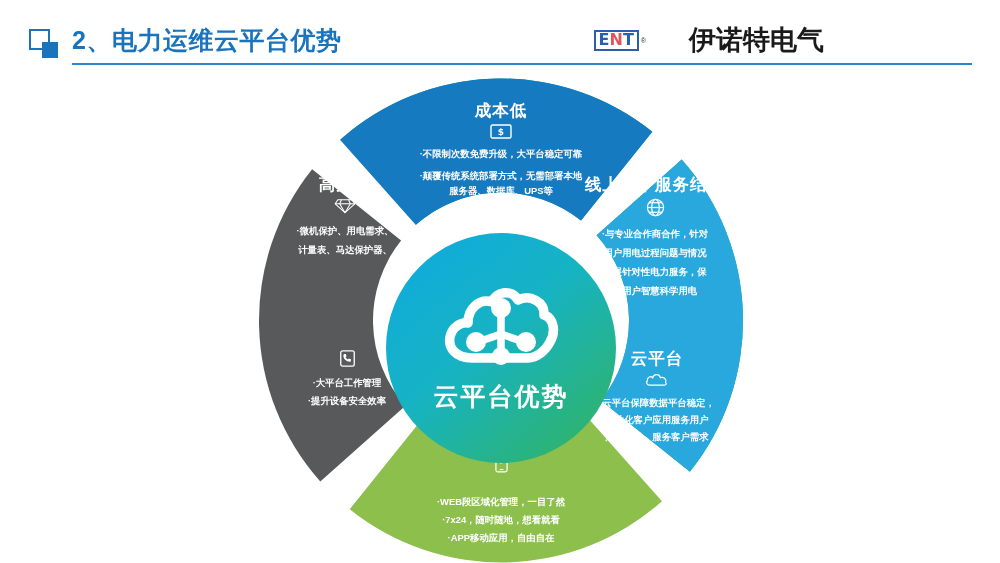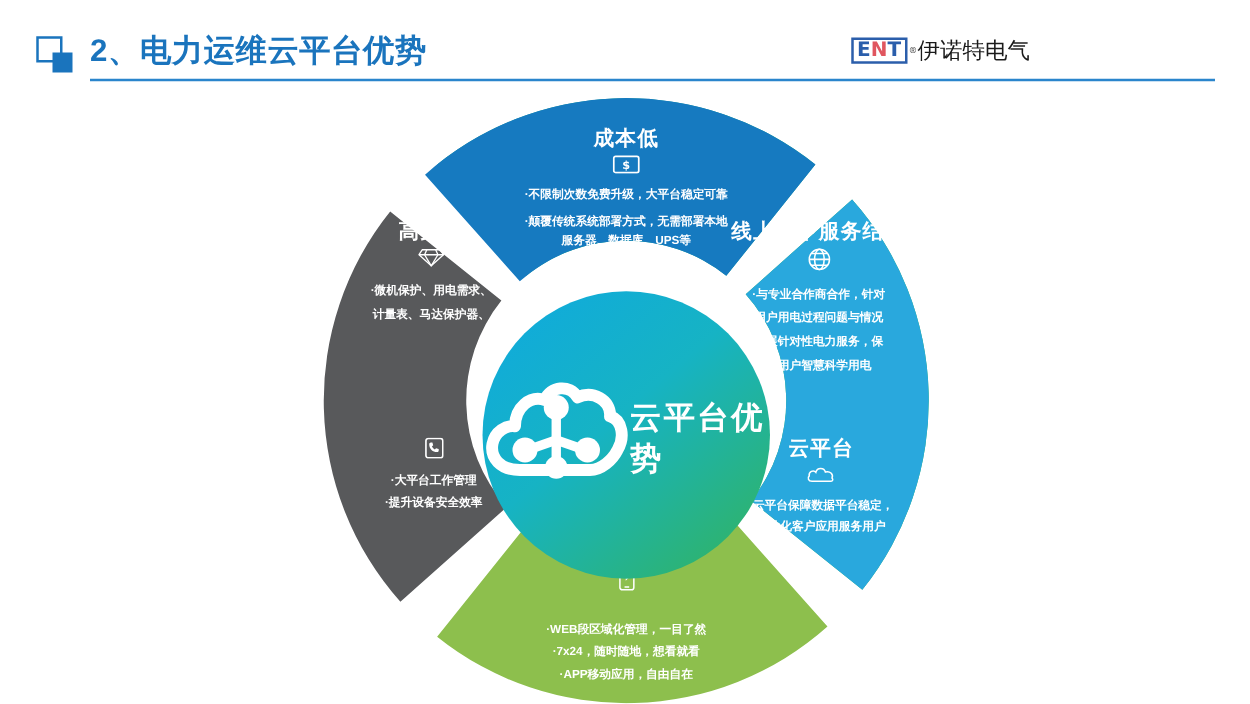--- a/index.html
+++ b/index.html
@@ -40,22 +40,22 @@
     background: #fff;
   }
   .logo-box .lm {
     font-family: "DejaVu Sans", sans-serif; font-weight: bold;
     font-size: 16px; letter-spacing: 0px; line-height: 1;
     color: #2b5eab; display: inline-block;
   }
   .logo-box .lm.red { color: #e0565f; }
   .logo-reg { font-size: 7px; color: #333; vertical-align: super; margin: 0 1px 0 2px; }
   .logo-cn {
-    font-size: 18px; font-weight: normal; color: #1a1a1a;
-    letter-spacing: 0px; white-space: nowrap;
+    font-size: 27px; font-weight: bold; color: #1a1a1a;
+    letter-spacing: 0px; white-space: nowrap; margin-left: 42px;
   }
 
   
   .donut-wrap { position: absolute; left: 230px; top: 78px; width: 542px; height: 485px; }
   .donut-svg { position: absolute; left: 0; top: 0; }
 
   
   .seg-label {
     position: absolute; color: #ffffff; text-align: center;
     pointer-events: none;
@@ -66,21 +66,21 @@
   }
   .seg-icon { font-size: 15px; line-height: 18px; margin: 1px 0 3px 0; }
   .seg-body { font-size: 9.4px; line-height: 15.5px; font-weight: bold; }
   .seg-body .ln { white-space: nowrap; }
 
   
   .center-circle {
     position: absolute; left: 156px; top: 155px; width: 230px; height: 230px;
     border-radius: 50%;
     background: linear-gradient(140deg, #0fa9e0 0%, #16b3c4 45%, #34b35a 100%);
-    display: flex; flex-direction: row; align-items: center; justify-content: center;
+    display: flex; flex-direction: column; align-items: center; justify-content: center;
   }
   .center-title {
     font-size: 25px; font-weight: bold; color: #fff; letter-spacing: 2px;
     margin-top: 4px;
   }
 </style>
 </head>
 <body>
 
 <div class="slide">
@@ -155,20 +155,21 @@
     <div class="seg-label" style="left:337px; top:270px; width:180px;">
       <div class="seg-title">云平台</div>
       <div class="seg-icon">
         <svg width="24" height="15" viewBox="0 0 26 16" fill="none" stroke="#ffffff" stroke-width="1.3" stroke-linecap="round">
           <path d="M5 14 C1.8 14 0.8 11 2.6 9.3 C1.9 5.8 6.2 3.6 8.3 6.2 C9.4 1.6 15.6 1.8 16.6 6 C20.4 4.6 23.8 8 22.3 11.2 C23.8 12.6 22.6 14 21 14 Z"></path>
         </svg>
       </div>
       <div class="seg-body" style="line-height:17px;">
         <div class="ln">·云平台保障数据平台稳定，</div>
         <div class="ln">专业化客户应用服务用户</div>
+        <div class="ln">用电需求，服务客户需求</div>
       </div>
     </div>
 
     <div class="seg-label" style="left:131px; top:352px; width:280px;">
       <div class="seg-title">高便捷</div>
       <div class="seg-icon">
         <svg width="13" height="19" viewBox="0 0 14 20" fill="none" stroke="#ffffff" stroke-width="1.3">
           <rect x="1" y="1" width="12" height="18" rx="2"></rect>
           <line x1="5" y1="16.5" x2="9" y2="16.5"></line>
           <path d="M4.5 8 L6.5 6 L6.5 10 L8.5 8" stroke-width="1"></path>

